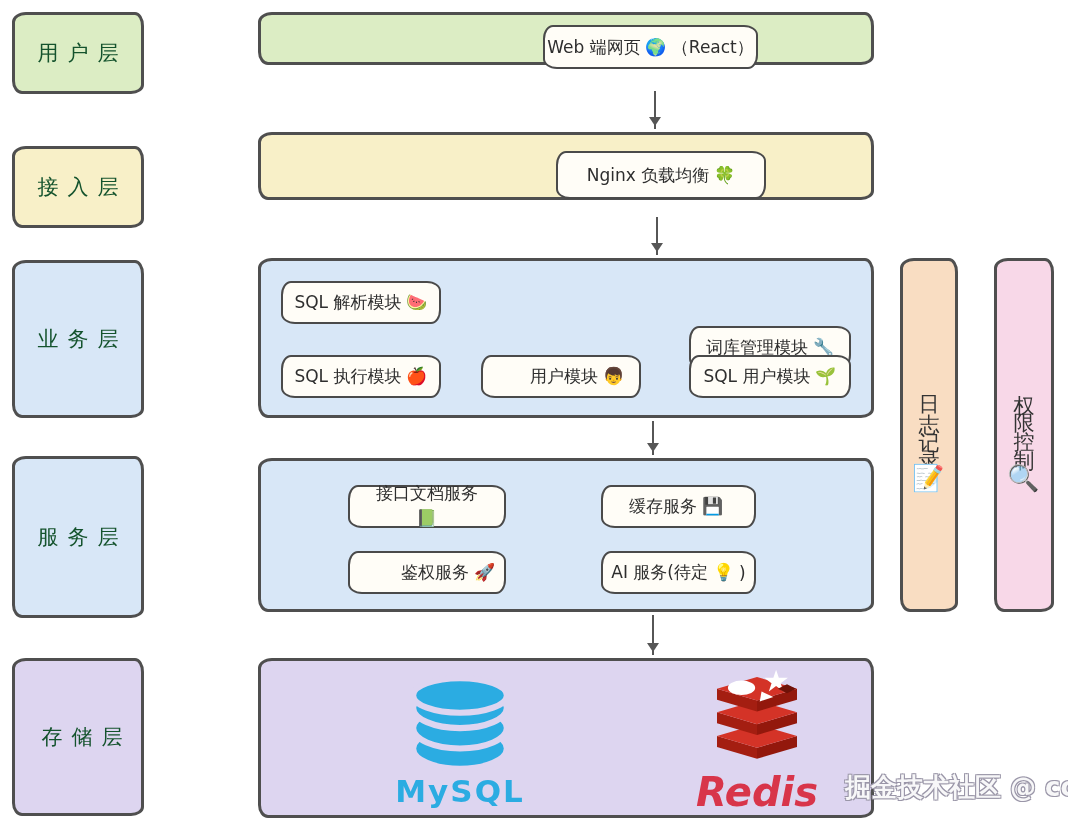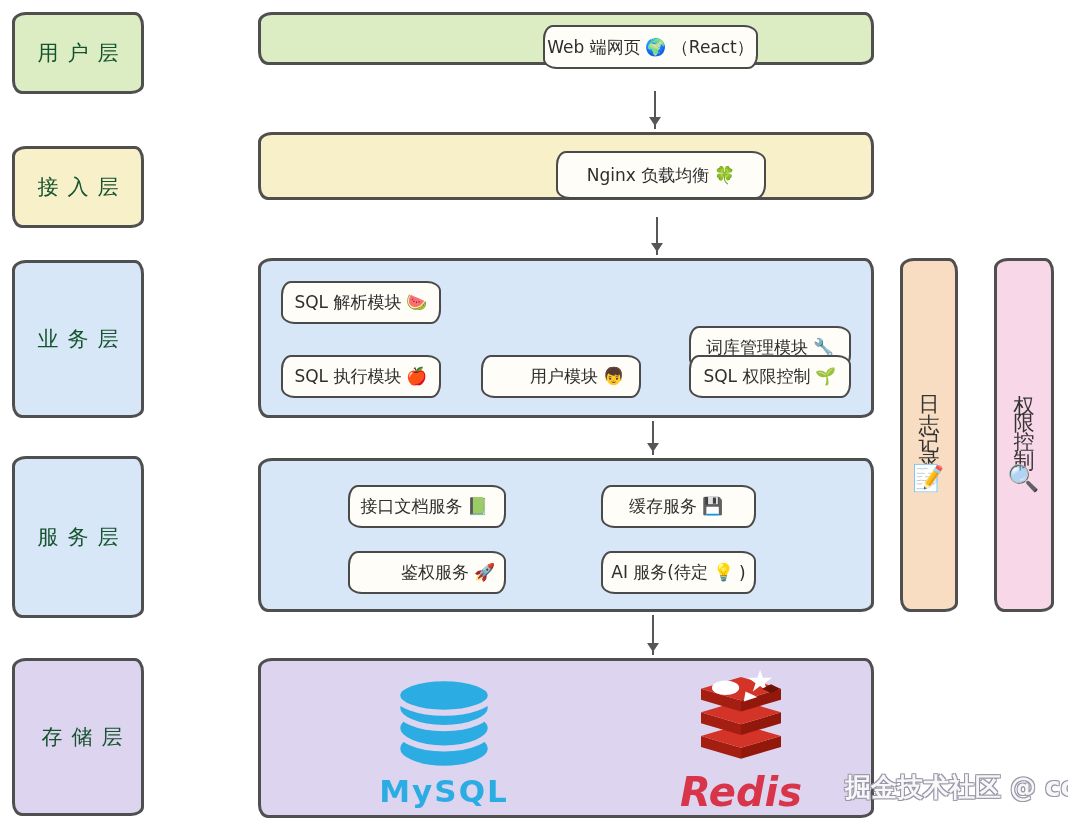--- a/index.html
+++ b/index.html
@@ -84,20 +84,21 @@
     letter-spacing: 18px;
     color: #333;
   }
   .strip-icon { font-size: 26px; line-height: 1; }
 
   .db-group {
     position: absolute;
     display: flex;
     flex-direction: column;
     align-items: center;
+    margin-left: 16px;
   }
   .mysql-word {
     font-size: 31px;
     font-weight: 800;
     letter-spacing: 2px;
     color: #2bace2;
     margin-top: -4px;
   }
   .redis-word {
     font-size: 40px;
@@ -166,27 +167,27 @@
     </div>
     <div class="pill" style="left:20px;  top:94px; width:160px; height:43px;">
       <span>SQL 执行模块</span>
       <span class="icon">🍎</span>
     </div>
     <div class="pill" style="left:220px; top:94px; width:160px; height:43px;padding-left:32px;">
       <span>用户模块</span>
       <span class="icon">👦</span>
     </div>
     <div class="pill" style="left:428px; top:94px; width:162px; height:43px;">
-      <span>SQL 权限控制</span>
+      <span>SQL 用户模块</span>
       <span class="icon">🌱</span>
     </div>
   </div>
 
   <div class="sketch band c-blue" style="top:458px; height:154px;">
-    <div class="pill" style="left:87px;  top:24px; width:158px; height:43px;">
+    <div class="pill" style="left:87px;  top:24px; width:158px; height:43px;flex-direction:column;">
       <span>接口文档服务</span>
       <span class="icon">📗</span>
       <span></span>
     </div>
     <div class="pill" style="left:340px; top:24px; width:155px; height:43px;">
       <span>缓存服务</span>
       <span class="icon">💾</span>
       <span></span>
     </div>
     <div class="pill" style="left:87px;  top:90px; width:158px; height:43px;padding-left:47px;">

